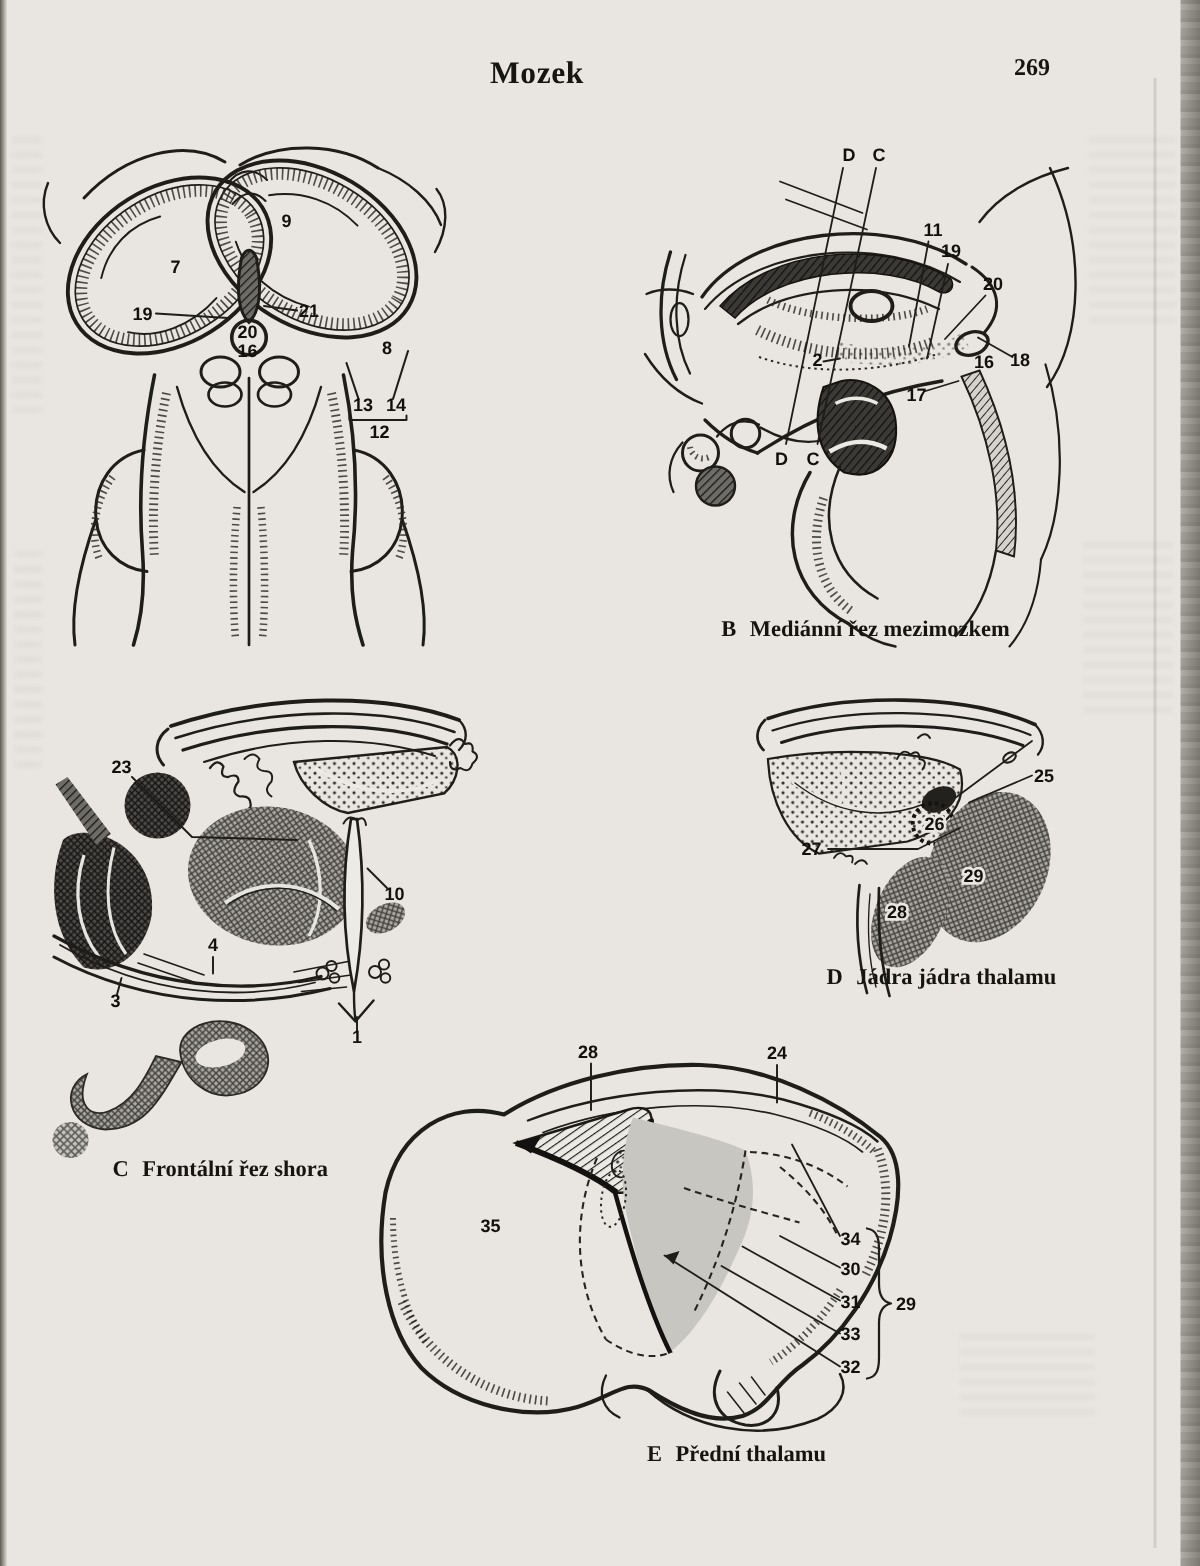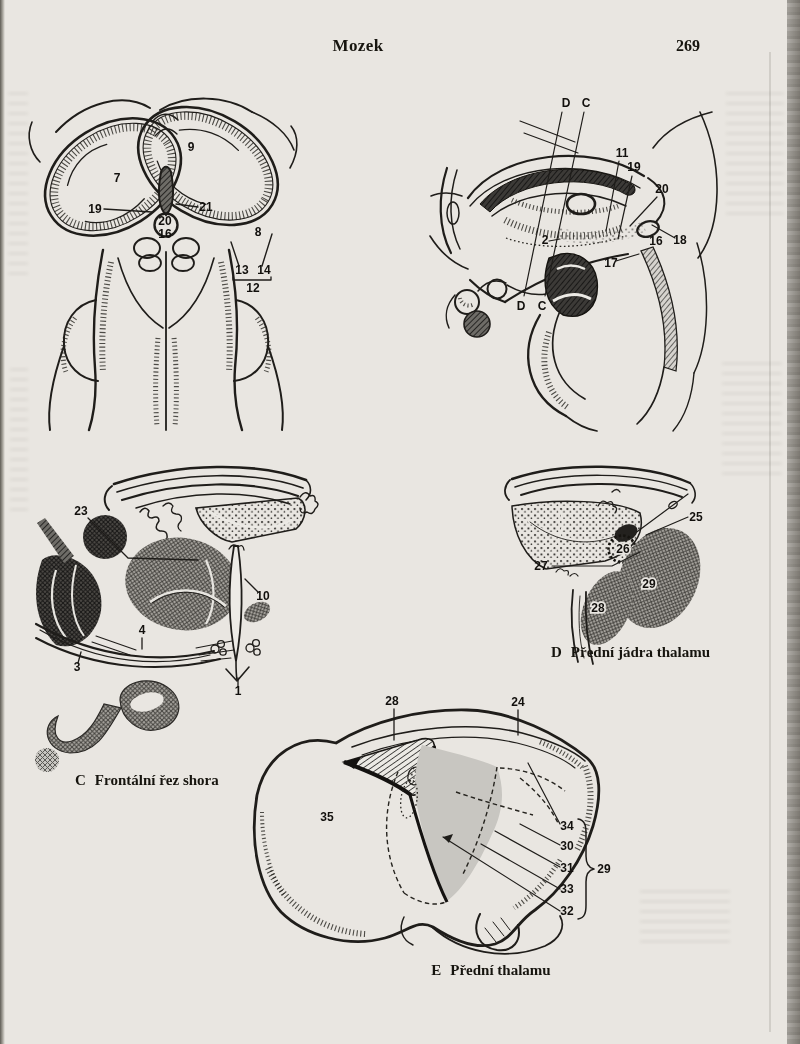--- a/index.html
+++ b/index.html
@@ -8,21 +8,21 @@
   .scan-edge-left{position:absolute;left:0;top:0;width:5px;height:100%;
         background:linear-gradient(90deg,#5f5c55,#aaa79f 55%,rgba(233,230,225,0));}
   .scan-edge-right{position:absolute;right:0;top:0;width:13px;height:100%;
         background:repeating-linear-gradient(180deg,#8f8c86 0 3px,#a8a5a0 3px 7px,#98958f 7px 12px),
                    linear-gradient(90deg,rgba(233,230,225,0),#b1aea8);
         background-blend-mode:multiply;opacity:.85;}
   .fold-line{position:absolute;left:769px;top:52px;width:2px;height:980px;background:#cbc8c2;opacity:.8;}
   .show{position:absolute;opacity:.07;filter:blur(1.6px);
         background:repeating-linear-gradient(180deg,#55524c 0 3px,transparent 3px 10px);}
   .hdr-title{position:absolute;left:0;top:36px;width:716px;text-align:center;
-        font-weight:bold;font-size:17px;letter-spacing:.4px;}
+        font-weight:bold;font-size:21px;letter-spacing:.4px;}
   .hdr-num{position:absolute;left:676px;top:37px;font-weight:bold;font-size:16px;text-align:right;}
   svg.fig{position:absolute;overflow:visible;}
   .k{fill:none;stroke:#1f1d1a;stroke-linecap:round;stroke-linejoin:round;}
   .fr{fill:none;stroke:#26241f;stroke-dasharray:1.1 2.6;opacity:.8;}
   .dash{fill:none;stroke:#26241f;stroke-width:1.4;stroke-dasharray:4.5 3.2;}
   .dot{fill:none;stroke:#26241f;stroke-width:1.3;stroke-dasharray:1.6 2.6;}
   .lbl{font:bold 12px "Liberation Sans",sans-serif;fill:#12100d;text-anchor:middle;}
   .halo{paint-order:stroke;stroke:#e9e6e1;stroke-width:3.5px;}
   .caption{position:absolute;font-family:"Liberation Serif",serif;font-weight:bold;
         font-size:15px;color:#16140e;white-space:nowrap;}
@@ -210,20 +210,23 @@
         <text x="634" y="171" class="lbl">19</text>
         <text x="662" y="193" class="lbl">20</text>
         <text x="545" y="244" class="lbl">2</text>
         <text x="656" y="245" class="lbl">16</text>
         <text x="680" y="244" class="lbl">18</text>
         <text x="611" y="267" class="lbl">17</text>
         <text x="521" y="310" class="lbl">D</text>
         <text x="542" y="310" class="lbl">C</text>
       </g>
   </svg>
+  <div class="caption cap-center" style="left:467px;top:412px;width:220px">
+    <span class="cl">B</span><span class="ct">Mediánní řez mezimozkem</span>
+  </div>
 
   <svg class="fig" viewBox="25 455 300 315" style="left:25px;top:455px;width:300px;height:315px">
     <g>
       <path class="k" stroke-width="2.6" d="M114,484 C180,462 258,462 306,480"></path>
       <path class="k" stroke-width="1.7" d="M117,492 C182,471 256,471 303,488"></path>
       <path class="k" stroke-width="2.2" d="M122,500 C184,480 252,480 298,496"></path>
       <path class="k" stroke-width="1.4" d="M136,508 C190,490 246,490 290,504"></path>
       <path class="k" stroke-width="2" d="M112,486 C104,492 102,502 109,510"></path>
       <path class="k" stroke-width="1.6" d="M306,480 C312,486 312,494 306,500"></path>
       <circle cx="105" cy="537" r="22" fill="url(#xhD)"></circle>
@@ -312,21 +315,21 @@
     </g>
     <g>
         <text x="696" y="521" class="lbl">25</text>
         <text x="623" y="553" class="lbl halo">26</text>
         <text x="541" y="570" class="lbl">27</text>
         <text x="649" y="588" class="lbl halo">29</text>
         <text x="598" y="612" class="lbl halo">28</text>
       </g>
   </svg>
   <div class="caption" style="left:551px;top:644px">
-    <span class="cl">D</span><span class="ct">Přední jádra thalamu</span>
+    <span class="cl">D</span><span class="ct">Jádra jádra thalamu</span>
   </div>
 
   <svg class="fig" viewBox="235 685 390 290" style="left:235px;top:685px;width:390px;height:290px">
     <g>
       <path class="k" stroke-width="2.8" fill="#f1efea" d="M336,743 C300,733 266,754 257,795 C249,843 259,888 281,912 C305,936 349,948 385,938
                C409,931 417,919 433,927 C453,940 475,950 495,944 C513,938 517,922 535,910
                C561,891 583,859 593,826 C602,795 601,770 587,758 C559,735 513,711 467,710
                C421,709 371,721 336,743 Z"></path>
       <path class="k" stroke-width="1.6" d="M352,747 C404,727 472,721 522,733 C552,741 574,751 585,761"></path>
       <path class="k" stroke-width="1.1" d="M362,755 C410,737 470,732 517,743 C545,750 564,759 575,768"></path>

